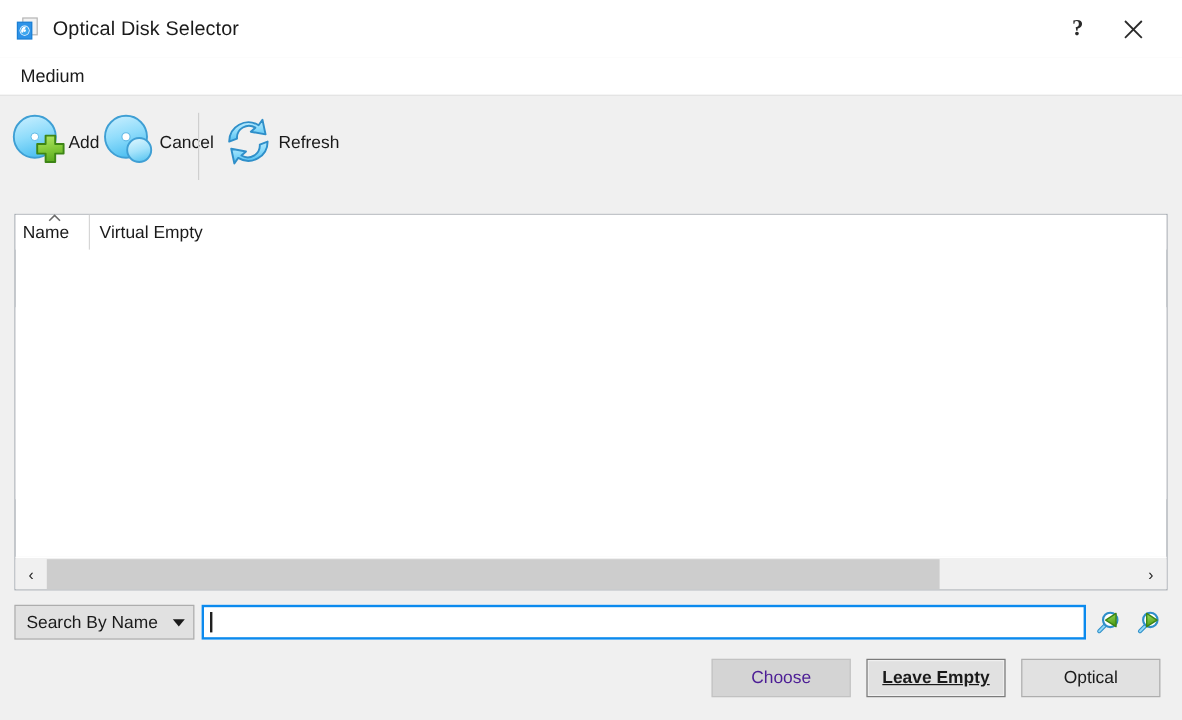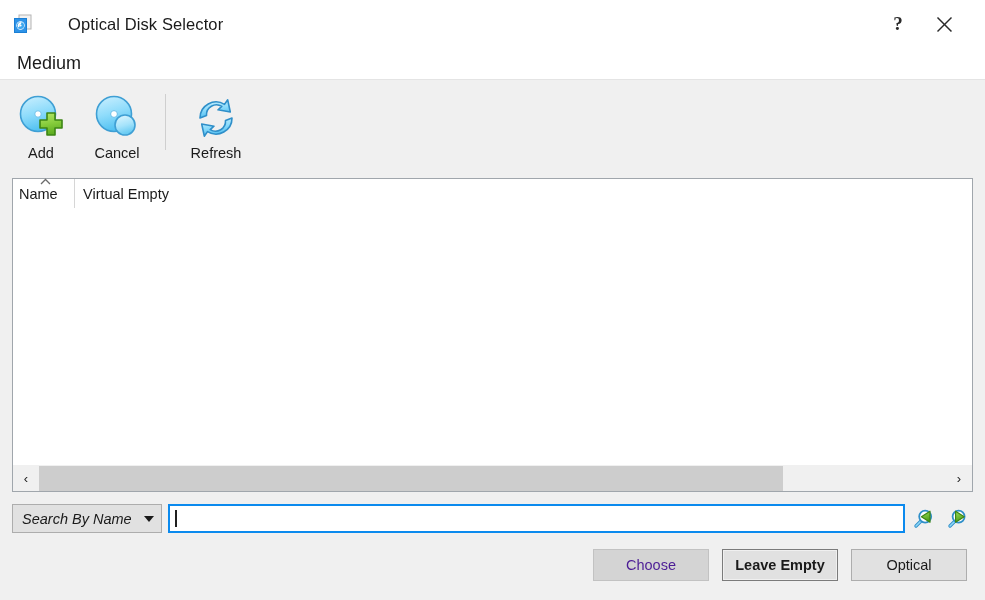--- a/index.html
+++ b/index.html
@@ -40,21 +40,20 @@
     margin-left: 12px;
     margin-right: 10px;
     flex: none;
     position: relative;
   }
   .title-text {
     font-size: 16.5px;
     color: #1a1a1a;
     letter-spacing: 0.1px;
     white-space: nowrap;
-    margin-left: 24px;
   }
   .title-btns {
     position: absolute;
     right: 0;
     top: 0;
     height: 48px;
     display: flex;
     align-items: center;
   }
   .title-btn {
@@ -76,41 +75,41 @@
   
   .menubar {
     height: 31px;
     background: #ffffff;
     display: flex;
     align-items: center;
     flex: none;
     padding-left: 12px;
   }
   .menu-item {
-    font-size: 18px;
+    font-size: 15px;
     color: #1a1a1a;
     padding: 2px 5px;
     cursor: default;
   }
 
   
   .toolbar {
     height: 92px;
     background: #f0f0f0;
     border-top: 1px solid #e4e4e4;
     display: flex;
     align-items: flex-start;
     padding-top: 6px;
     flex: none;
     position: relative;
   }
   .tb-btn {
     width: 68px;
     display: flex;
-    flex-direction: column;
+    flex-direction: row;
     align-items: center;
     justify-content: flex-start;
     cursor: default;
     padding-top: 6px;
     margin-left: 6px;
     border: 1px solid transparent;
     border-radius: 2px;
     text-align: right;
   }
   .tb-icon {
@@ -228,21 +227,20 @@
     background: #e1e1e1;
     border: 1px solid #adadad;
     display: flex;
     align-items: center;
     padding: 0 6px 0 9px;
     box-sizing: border-box;
     font-size: 14.5px;
     color: #1a1a1a;
     cursor: default;
     white-space: nowrap;
-    font-style: italic;
   }
   .combo-caret {
     margin-left: 12px;
     width: 0; height: 0;
     border-left: 5px solid transparent;
     border-right: 5px solid transparent;
     border-top: 6px solid #1a1a1a;
   }
   .searchfield {
     flex: 1;
@@ -302,20 +300,21 @@
   }
   .btn.disabled {
     color: #4c1d95;
     background: #d4d4d4;
     border-color: #c2c2c2;
   }
   .btn.default {
     border: 1px solid #7b7b7b;
     box-shadow: inset 0 0 0 1px #f0f0f0;
     font-weight: bold;
+    text-decoration: underline;
   }
 </style>
 </head>
 <body>
 
 <div class="window">
 
   <div class="titlebar">
     <div class="title-icon">
       <svg width="22" height="22" viewBox="0 0 22 22">

